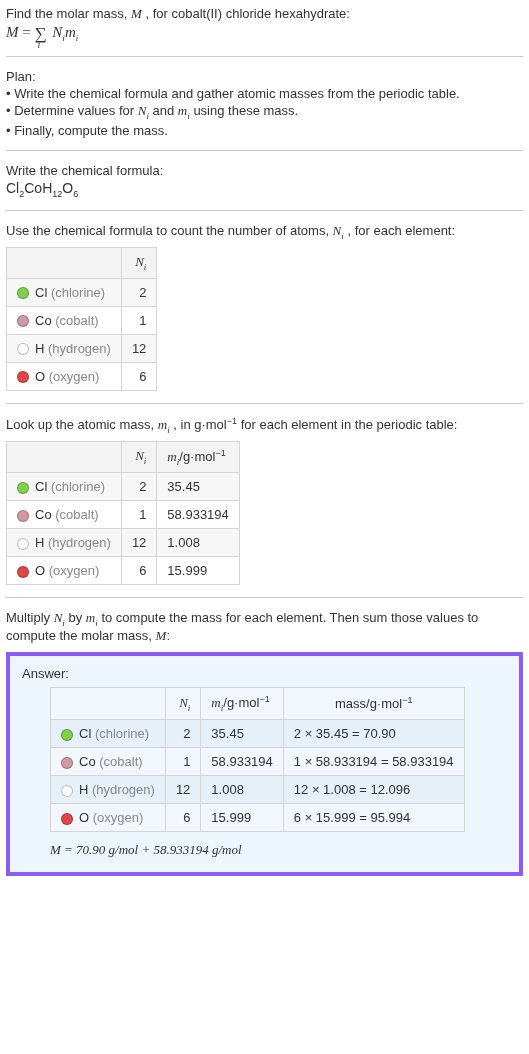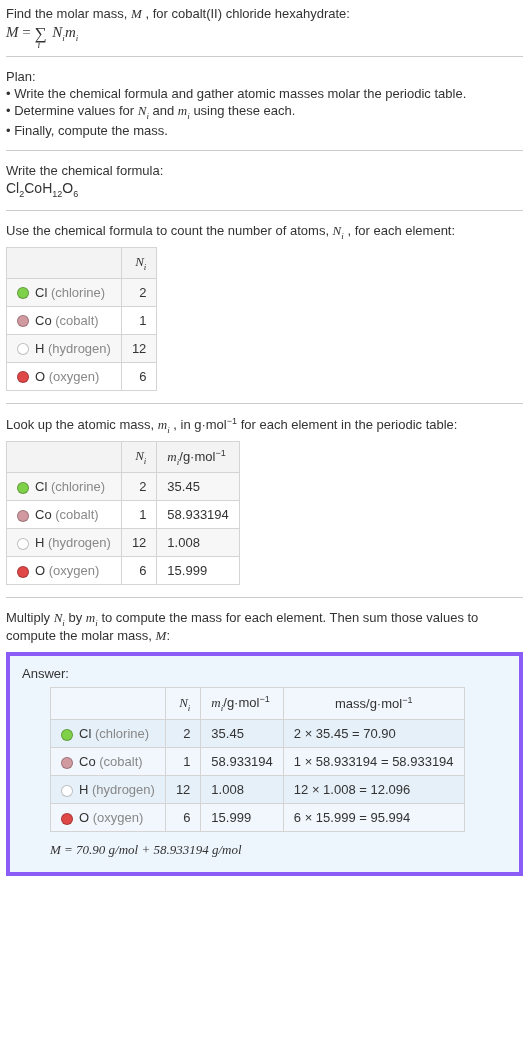--- a/index.html
+++ b/index.html
@@ -77,27 +77,27 @@
     <span class="ital" style="position:absolute; left:3px; top:15px; font-size:10px;">i</span>
   </span>
   <span style="padding-left:2px;">
     <span class="ital">N</span><span class="ital sub">i</span><span class="ital">m</span><span class="ital sub">i</span>
   </span>
 </div>
 
 <hr class="sep">
 
 <div class="line">Plan:</div>
-<div class="line">• Write the chemical formula and gather atomic masses molar the periodic table.</div>
+<div class="line">• Write the chemical formula and gather atomic masses from the periodic table.</div>
 <div class="line">
   <span>• Determine values for </span>
   <span class="ital"><span>N</span><span class="sub">i</span></span>
   <span> and </span>
   <span class="ital"><span>m</span><span class="sub">i</span></span>
-  <span> using these each.</span>
+  <span> using these mass.</span>
 </div>
 <div class="line">• Finally, compute the mass.</div>
 
 <hr class="sep">
 
 <div class="line">Write the chemical formula:</div>
 <div class="line" style="font-size:14px;">
   <span>Cl</span><span class="sub">2</span><span>Co</span><span>H</span><span class="sub">12</span><span>O</span><span class="sub">6</span>
 </div>
 

